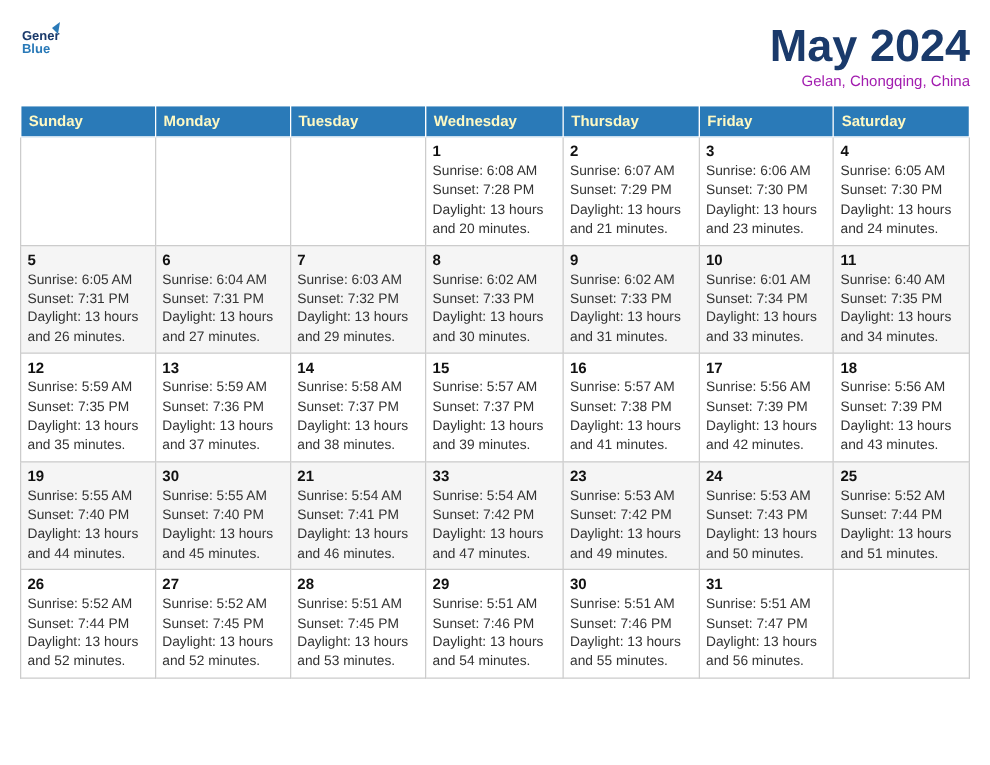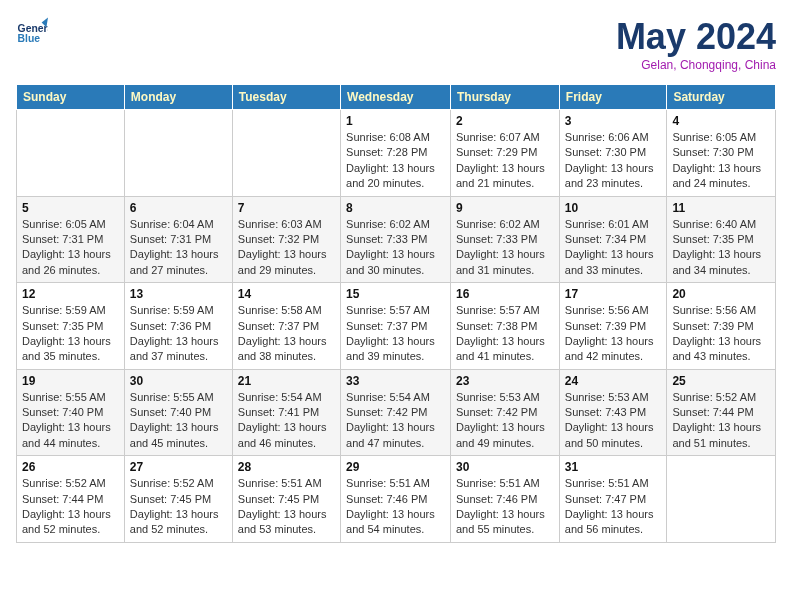--- a/index.html
+++ b/index.html
@@ -211,21 +211,21 @@
 Sunset: 7:38 PM
 Daylight: 13 hours and 41 minutes.</div>
         </td>
         <td>
           <span class="day-num">17</span>
           <div class="cell-text" style="white-space: pre-line;">Sunrise: 5:56 AM
 Sunset: 7:39 PM
 Daylight: 13 hours and 42 minutes.</div>
         </td>
         <td>
-          <span class="day-num">20</span>
+          <span class="day-num">18</span>
           <div class="cell-text" style="white-space: pre-line;">Sunrise: 5:56 AM
 Sunset: 7:39 PM
 Daylight: 13 hours and 43 minutes.</div>
         </td>
       </tr>
       <tr>
         <td>
           <span class="day-num">19</span>
           <div class="cell-text" style="white-space: pre-line;">Sunrise: 5:55 AM
 Sunset: 7:40 PM

